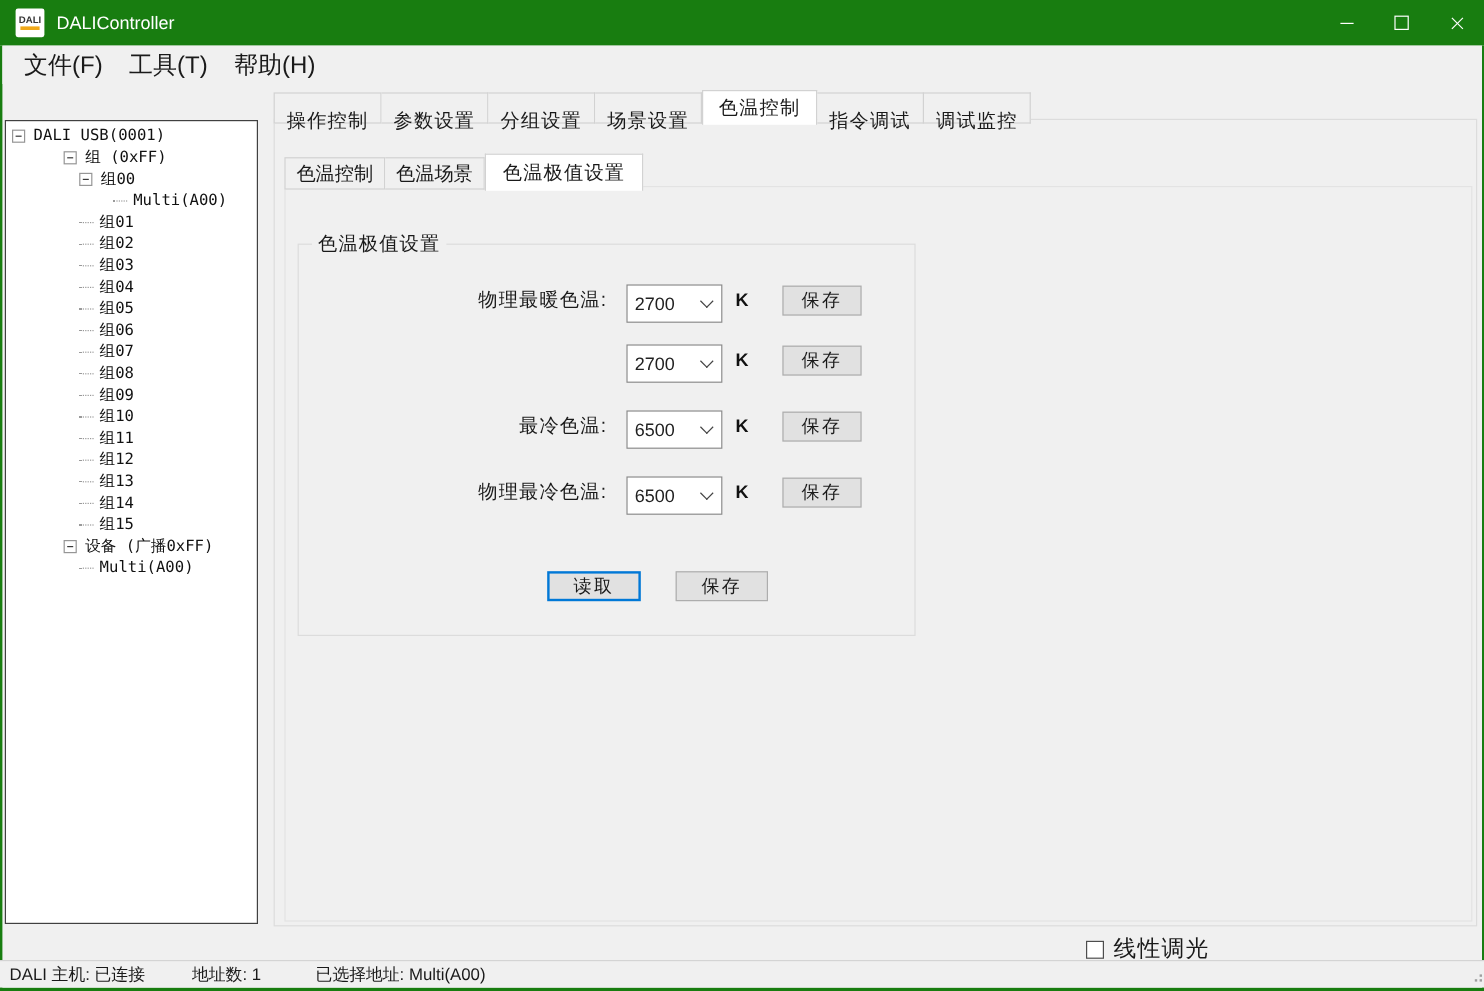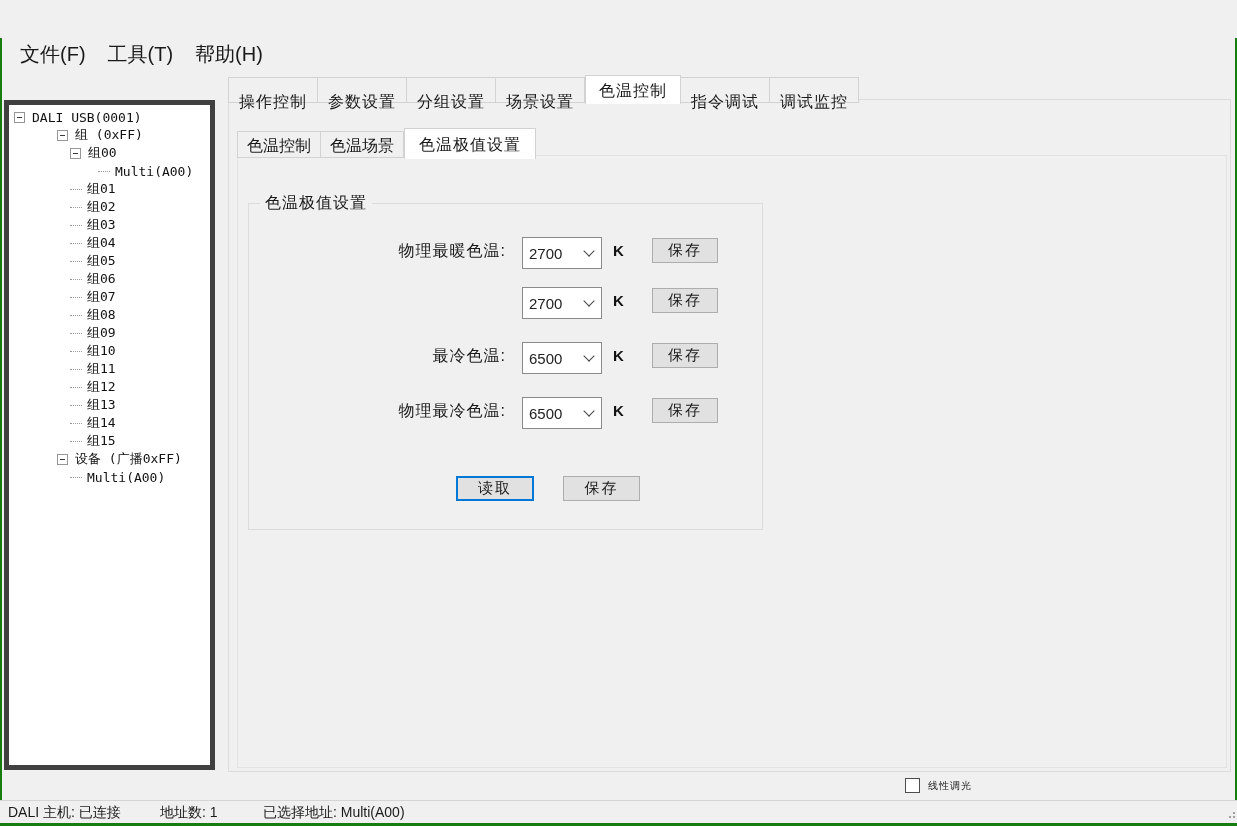--- a/index.html
+++ b/index.html
@@ -19,21 +19,21 @@
   .ico-min{width:11px;height:1px;background:#fff;}
   .ico-max{width:10px;height:10px;border:1px solid #fff;}
   .ico-close{position:relative;width:13px;height:13px;}
   .ico-close::before,.ico-close::after{content:"";position:absolute;left:6px;top:0;width:1px;height:13px;background:#fff;}
   .ico-close::before{transform:rotate(45deg);}
   .ico-close::after{transform:rotate(-45deg);}
   
   .menubar{position:absolute;left:2px;top:38px;width:1233px;height:32px;background:#f0f0f0;display:flex;align-items:center;padding-left:7px;box-sizing:border-box;}
   .menuitem{font-size:20px;padding:6px 11px;}
   
-  .treepanel{position:absolute;left:4px;top:100px;width:211px;height:670px;background:#fff;border:5px solid #404040;
+  .treepanel{position:absolute;left:4px;top:100px;width:211px;height:670px;background:#fff;border:1px solid #404040;
              box-sizing:border-box;overflow:hidden;padding-top:3px;
              font-family:"DejaVu Sans Mono","Liberation Mono",monospace;font-size:13px;color:#111;}
   .trow{height:18px;display:flex;align-items:center;white-space:nowrap;}
   .lvl0{padding-left:5px;} .lvl1{padding-left:48px;} .lvl2{padding-left:61px;} .lvl3{padding-left:89px;}
   .expander{width:11px;height:11px;border:1px solid #969696;background:#fff;flex:none;margin-right:7px;
             display:flex;align-items:center;justify-content:center;box-sizing:border-box;}
   .expander::before{content:"";width:5px;height:1px;background:#3a3a3a;}
   .stub{width:12px;border-top:1px dotted #9a9a9a;flex:none;margin-right:5px;}
   
   .tabs{position:absolute;left:228px;top:75px;display:flex;align-items:flex-end;z-index:5;}
@@ -65,35 +65,52 @@
         transform:rotate(45deg);margin-right:8px;margin-top:-4px;flex:none;}
   .unit{position:absolute;left:364px;font-size:15px;line-height:27px;font-weight:bold;color:#111;}
   .btn{background:#e1e1e1;border:1px solid #adadad;font-size:15px;color:#1a1a1a;letter-spacing:2px;
        font-family:inherit;display:flex;align-items:center;justify-content:center;box-sizing:border-box;padding:0;}
   .rowsave{position:absolute;left:403px;top:1px;width:66px;height:25px;}
   .readbtn{position:absolute;left:207px;top:272px;width:78px;height:25px;border:2px solid #0078d7;}
   .savebtn2{position:absolute;left:314px;top:272px;width:77px;height:25px;}
   
   .lincheck{position:absolute;left:905px;top:778px;display:flex;align-items:center;z-index:7;}
   .cbox{width:15px;height:15px;background:#fff;border:1px solid #4d4d4d;box-sizing:border-box;flex:none;}
-  .clabel{font-size:10px;margin-left:8px;letter-spacing:1px;}
+  .clabel{font-size:19px;margin-left:8px;letter-spacing:1px;}
   
   .statusbar{position:absolute;left:0;top:800px;width:1237px;height:23px;background:#f0f0f0;
              border-top:1px solid #d4d4d4;box-sizing:border-box;font-size:14px;}
   .sitem{position:absolute;top:0;line-height:22px;}
   .s1{left:8px;} .s2{left:160px;} .s3{left:263px;}
   .grip{position:absolute;right:6px;top:7px;width:2px;height:2px;background:transparent;
         box-shadow:8px 0 0 0 #9f9f9f,4px 4px 0 0 #9f9f9f,8px 4px 0 0 #9f9f9f,
                    0 8px 0 0 #9f9f9f,4px 8px 0 0 #9f9f9f,8px 8px 0 0 #9f9f9f;}
 </style>
 </head>
 <body>
 
 <div class="window">
 
+  <div class="titlebar">
+    <div class="appicon">
+      <span>DALI</span>
+    </div>
+    <span class="title-text">DALIController</span>
+    <div class="winbtns">
+      <div class="winbtn">
+          <span class="ico-min"></span>
+        </div>
+      <div class="winbtn">
+          <span class="ico-max"></span>
+        </div>
+      <div class="winbtn">
+          <span class="ico-close"></span>
+        </div>
+    </div>
+  </div>
   <div class="frame-left"></div>
   <div class="frame-right"></div>
   <div class="frame-bottom"></div>
 
   <div class="menubar">
     <span class="menuitem">文件(F)</span>
     <span class="menuitem">工具(T)</span>
     <span class="menuitem">帮助(H)</span>
   </div>
 

